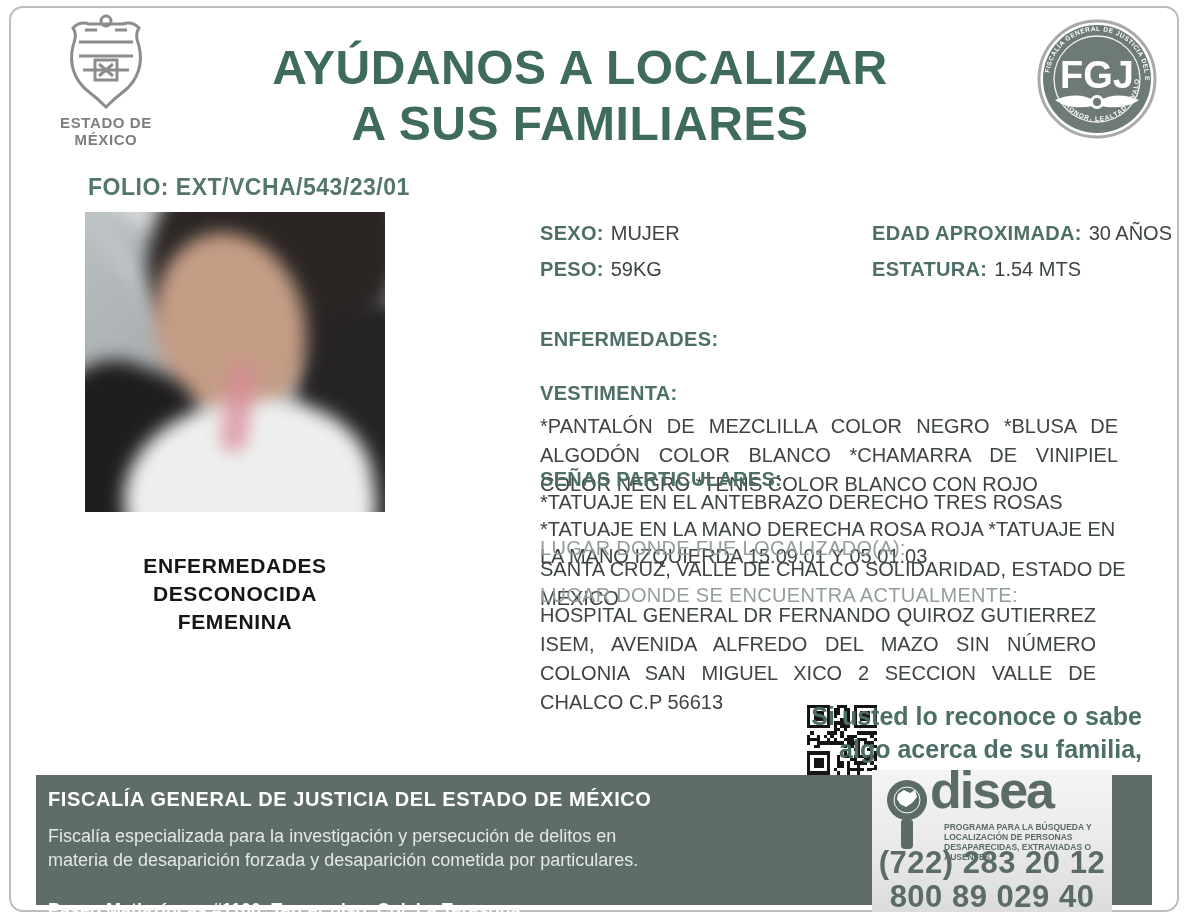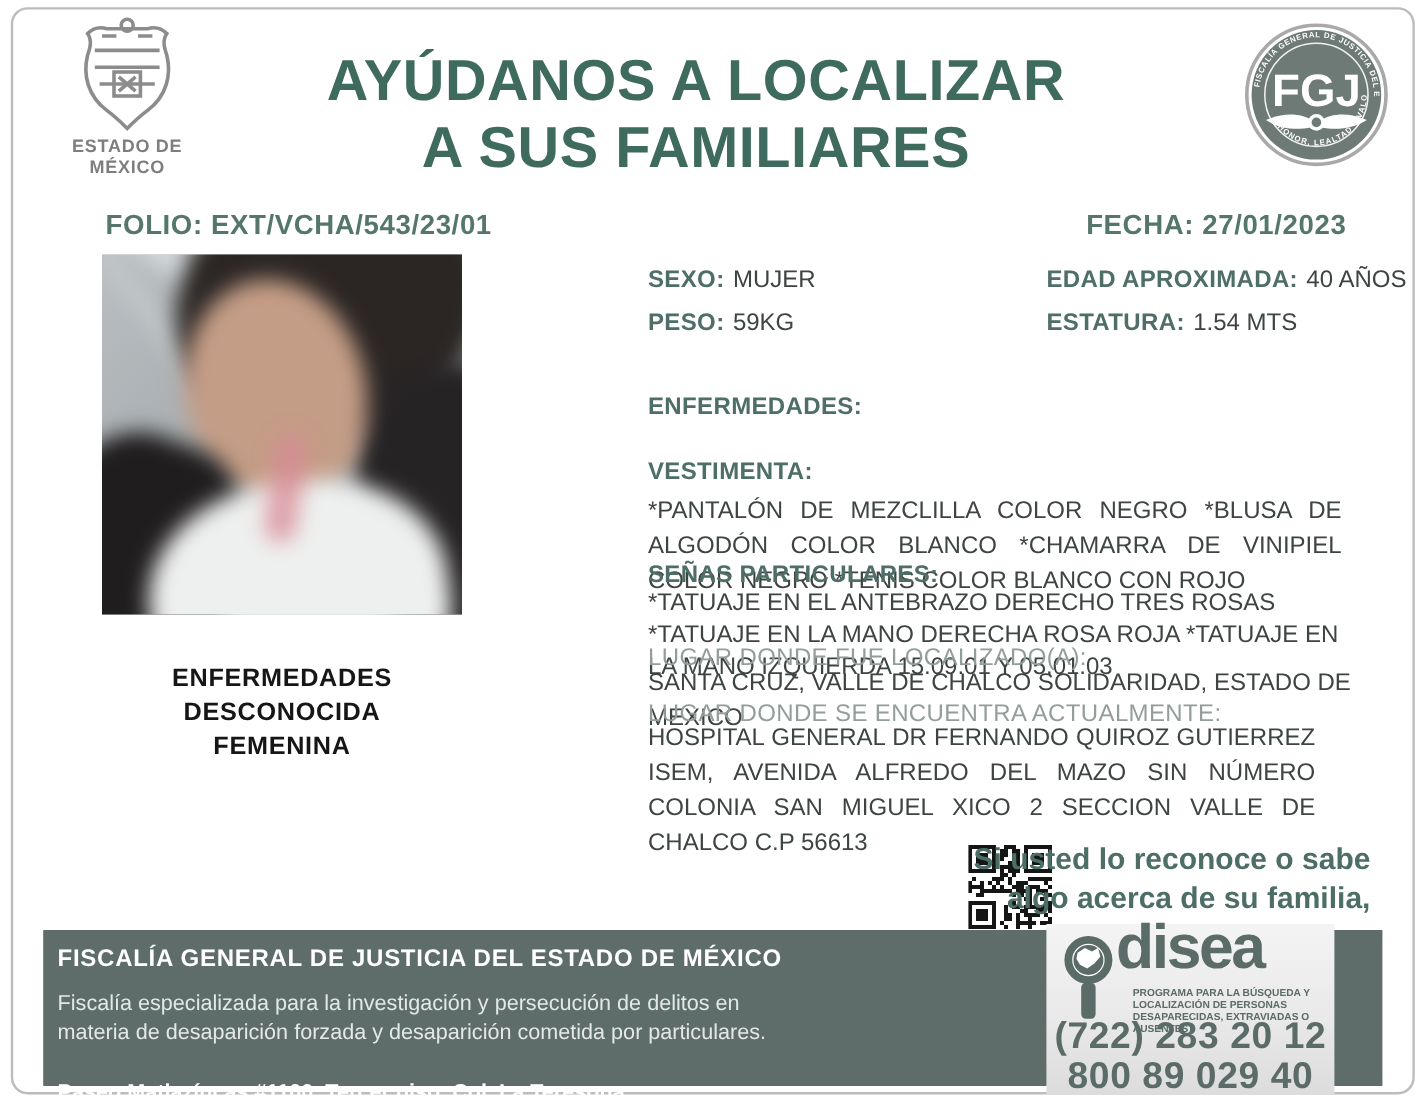--- a/index.html
+++ b/index.html
@@ -113,21 +113,20 @@
         <path d="M20,88 C36,81 50,83 58,88 L58,94 C44,97 30,95 20,88 Z" fill="#ffffff"></path>
         <path d="M104,88 C88,81 74,83 66,88 L66,94 C78,97 94,95 104,88 Z" fill="#ffffff"></path>
         <circle cx="62" cy="90" r="7" fill="#ffffff"></circle>
         <circle cx="62" cy="90" r="4" fill="#6e7a76"></circle>
       </g>
     </svg>
   </div>
 
   <div class="folio-row">
     <span>FOLIO: EXT/VCHA/543/23/01</span>
-    <span>FECHA: 27/01/2023</span>
   </div>
 
   <div class="photo">
     <div class="layer ph-rail"></div>
     <div class="layer ph-rail2"></div>
     <div class="layer ph-hair"></div>
     <div class="layer ph-jacket-r"></div>
     <div class="layer ph-face"></div>
     <div class="layer ph-jacket-l"></div>
     <div class="layer ph-shirt"></div>
@@ -136,21 +135,21 @@
 
   <div class="subject-name">
     <div>ENFERMEDADES DESCONOCIDA</div>
     <div>FEMENINA</div>
   </div>
 
   <div class="field" style="left:540px; top:222px;">
     <span class="lbl">SEXO:</span><span class="val">MUJER</span>
   </div>
   <div class="field" style="left:872px; top:222px;">
-    <span class="lbl">EDAD APROXIMADA:</span><span class="val">40 AÑOS</span>
+    <span class="lbl">EDAD APROXIMADA:</span><span class="val">30 AÑOS</span>
   </div>
   <div class="field" style="left:540px; top:258px;">
     <span class="lbl">PESO:</span><span class="val">59KG</span>
   </div>
   <div class="field" style="left:872px; top:258px;">
     <span class="lbl">ESTATURA:</span><span class="val">1.54 MTS</span>
   </div>
   <div class="field" style="left:540px; top:328px;">
     <span class="lbl">ENFERMEDADES:</span><span class="val"></span>
   </div>

